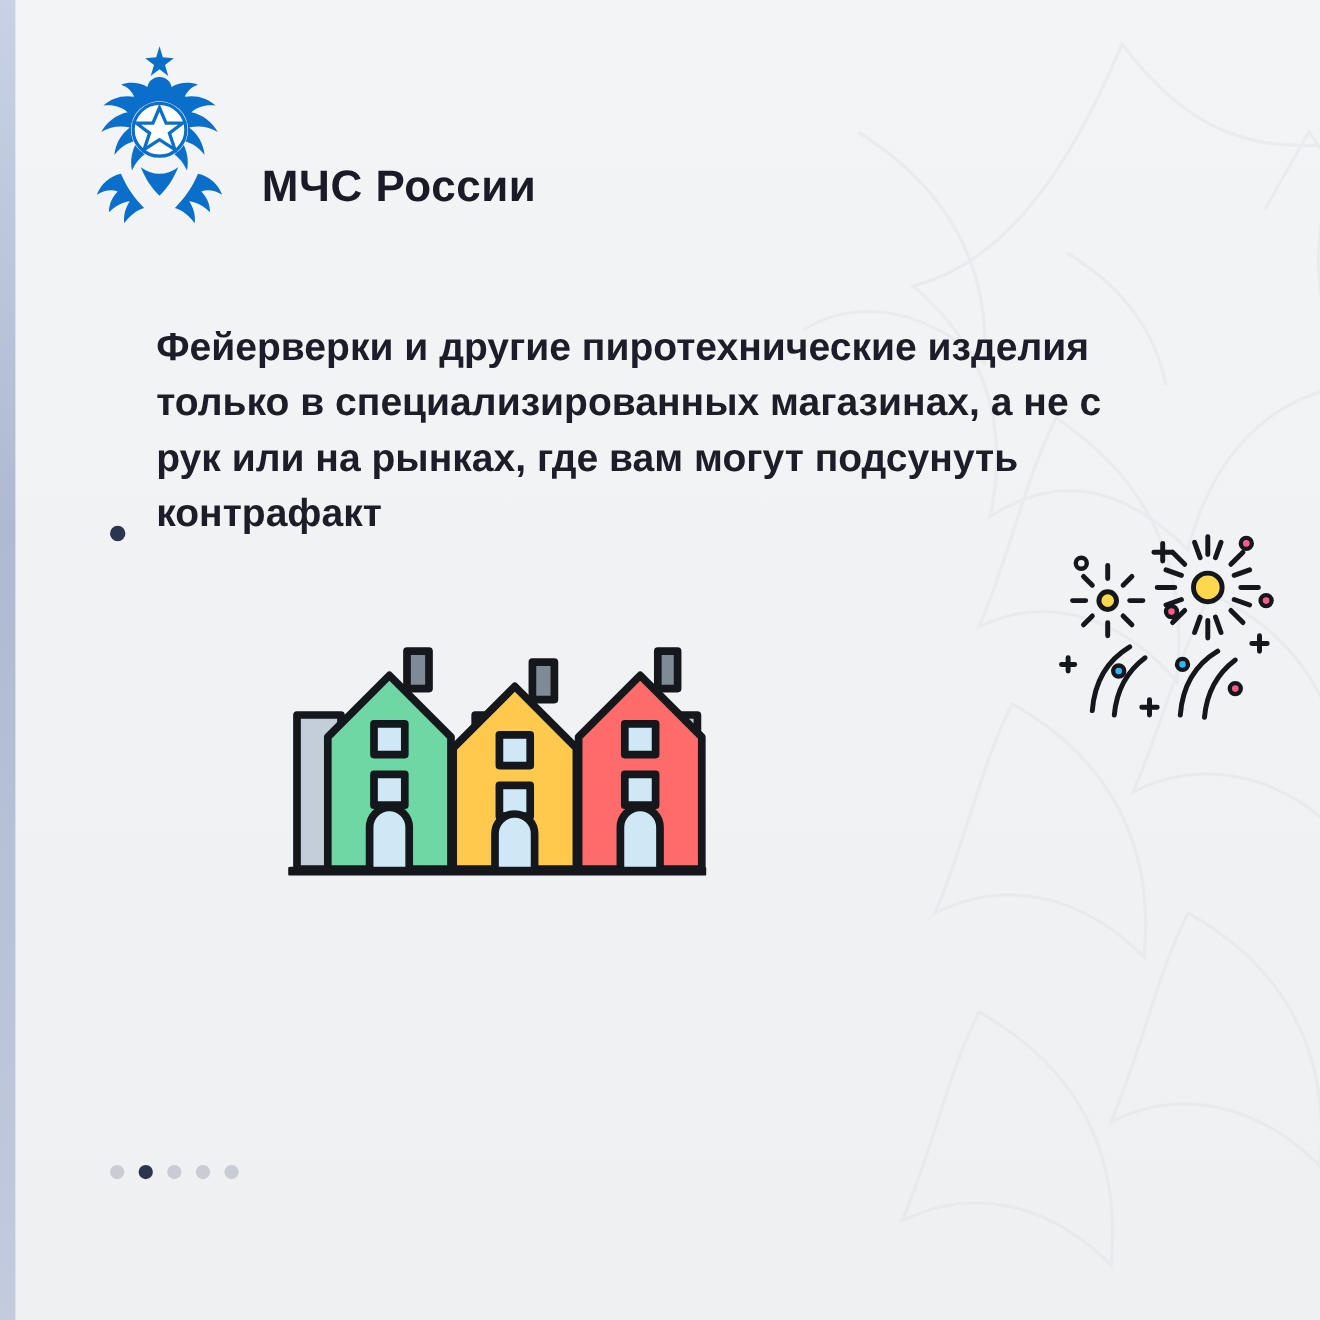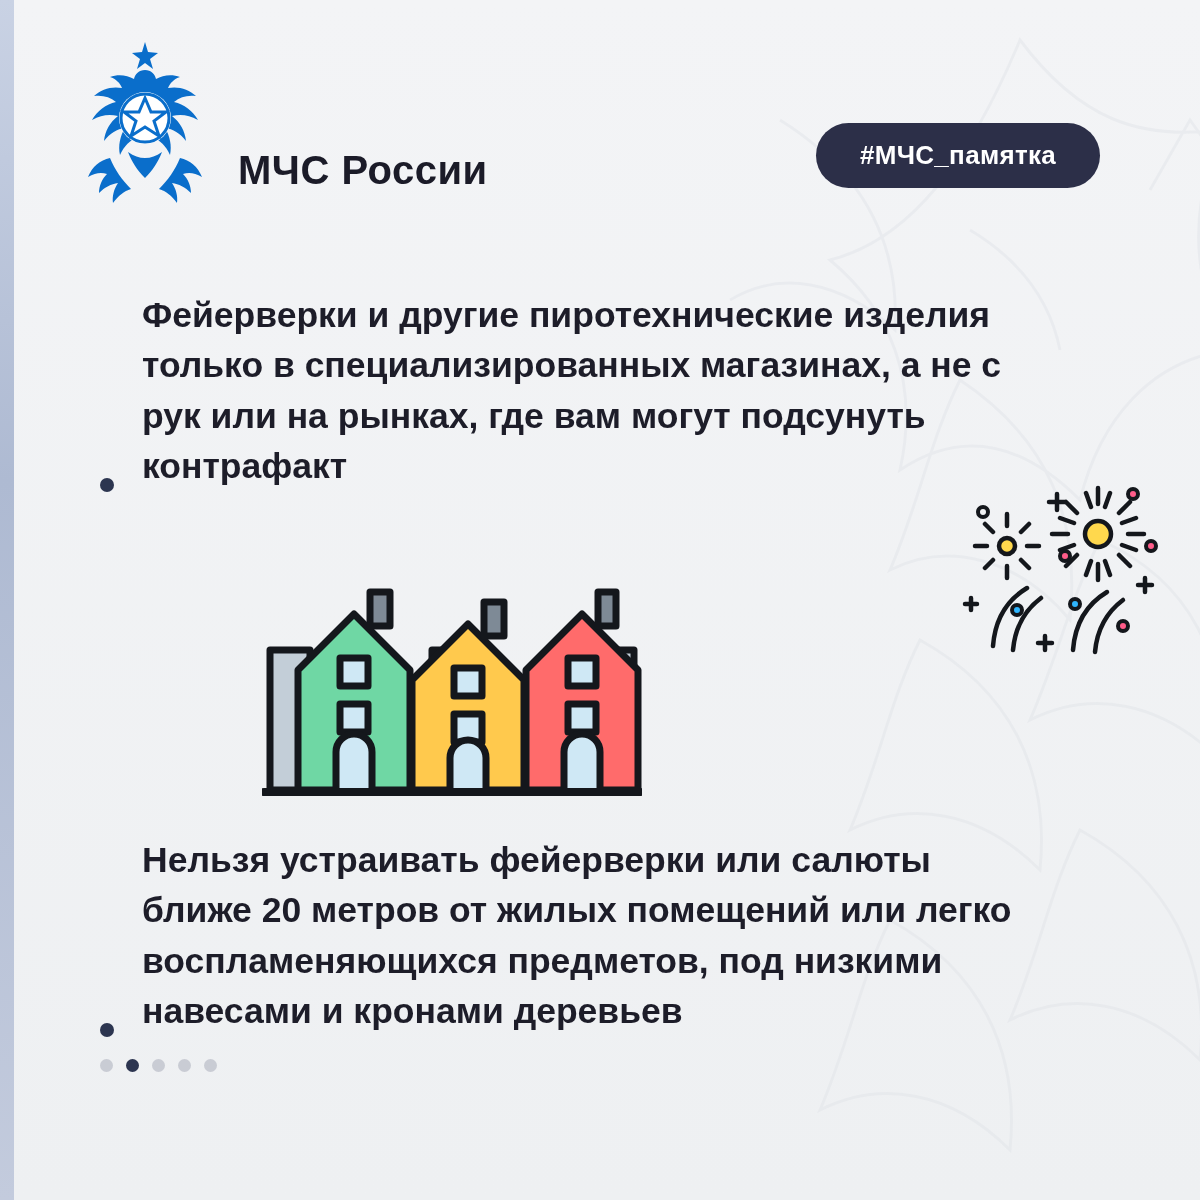--- a/index.html
+++ b/index.html
@@ -179,21 +179,20 @@
         <path d="M100 118 c10 2 18 9 22 19 c-7 -4 -13 -5 -19 -3 c5 5 8 12 8 19 c-6 -6 -12 -9 -19 -10 c4 6 6 13 5 20 c-5 -7 -11 -12 -18 -14 c9 -9 16 -19 21 -31 Z"></path>
       </g>
 
       <circle cx="65" cy="78" r="26" fill="#ffffff"></circle>
       <circle cx="65" cy="78" r="24" fill="none" stroke="#0a6ecb" stroke-width="3"></circle>
       <path d="M65 58 L71 72 L86 72 L74 81 L79 96 L65 87 L51 96 L56 81 L44 72 L59 72 Z" fill="none" stroke="#0a6ecb" stroke-width="3"></path>
     </svg>
 
     <div class="brand-title">МЧС России</div>
 
-    <div class="hashtag-pill">#МЧС_памятка</div>
   </div>
 
   <div class="bullet-block" id="bullet-1">
     <div class="bullet-dot"></div>
     <div class="bullet-text">Фейерверки и другие пиротехнические изделия только в специализированных магазинах, а не с рук или на рынках, где вам могут подсунуть контрафакт</div>
   </div>
 
   <svg class="houses" viewBox="0 0 380 250">
     <g stroke="#14171c" stroke-width="7" stroke-linejoin="round" stroke-linecap="round">
 
@@ -254,26 +253,22 @@
       <circle cx="28" cy="62" r="5"></circle>
       <circle cx="178" cy="44" r="5" fill="#ff5c8a"></circle>
       <circle cx="110" cy="106" r="5" fill="#ff5c8a"></circle>
       <circle cx="196" cy="96" r="5" fill="#ff5c8a"></circle>
       <circle cx="120" cy="154" r="5" fill="#2fb6ff"></circle>
       <circle cx="168" cy="176" r="5" fill="#ff5c8a"></circle>
       <circle cx="62" cy="160" r="5" fill="#2fb6ff"></circle>
     </g>
   </svg>
 
-  <div class="bullet-block" id="bullet-2">
-    <div class="bullet-dot"></div>
-    <div class="bullet-text">Нельзя устраивать фейерверки или салюты ближе 20 метров от жилых помещений или легко воспламеняющихся предметов, под низкими навесами и кронами деревьев</div>
+
+  <div class="pagination">
+    <div class="pg-dot"></div>
+    <div class="pg-dot active"></div>
+    <div class="pg-dot"></div>
+    <div class="pg-dot"></div>
+    <div class="pg-dot"></div>
   </div>
 
-  <div class="pagination">
-    <div class="pg-dot"></div>
-    <div class="pg-dot active"></div>
-    <div class="pg-dot"></div>
-    <div class="pg-dot"></div>
-    <div class="pg-dot"></div>
-  </div>
-
 </div>
 
 </body></html>

